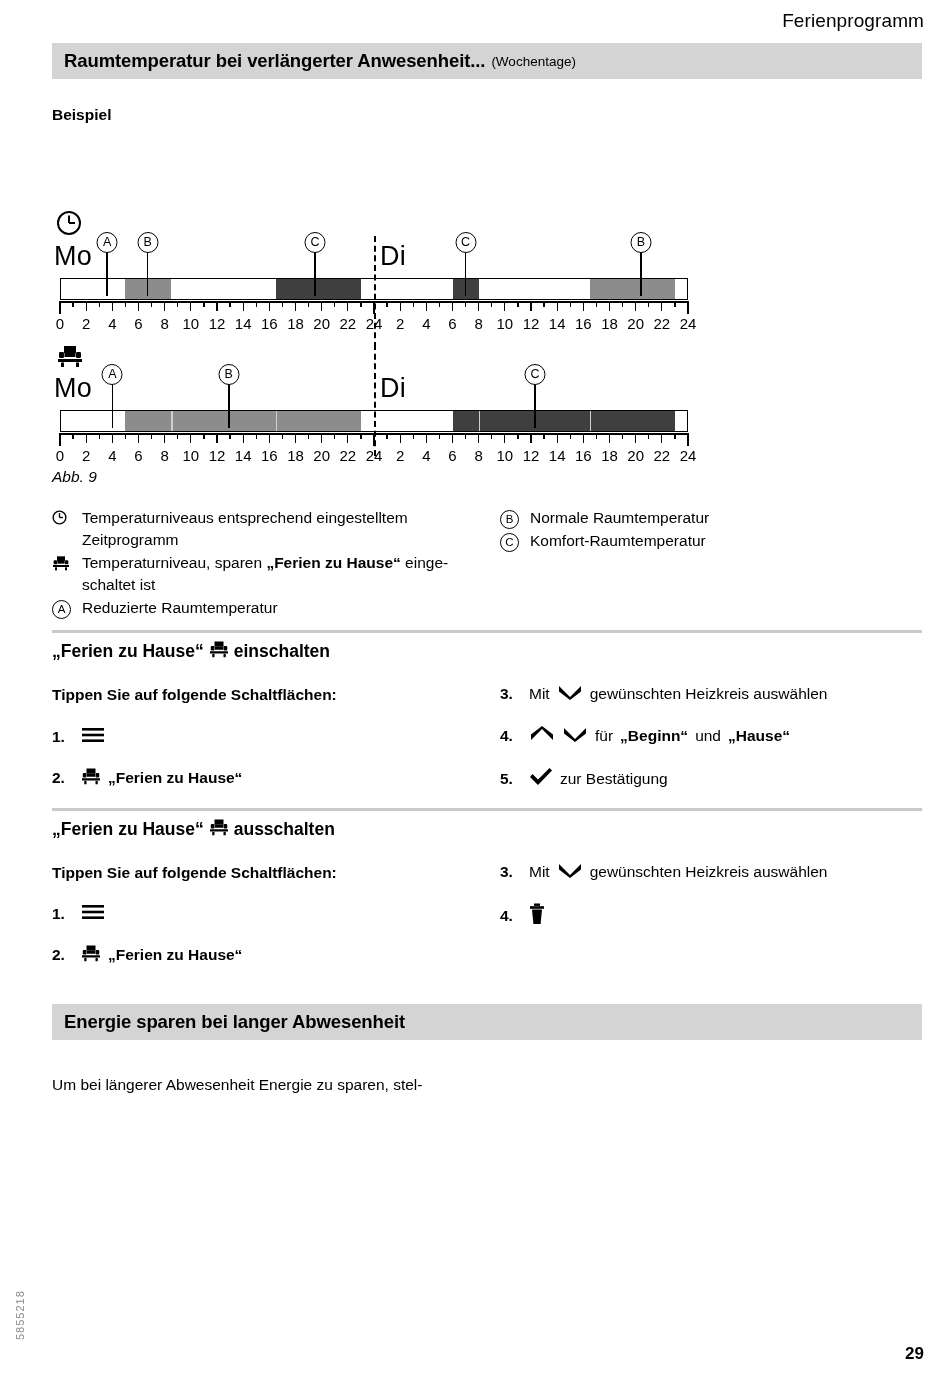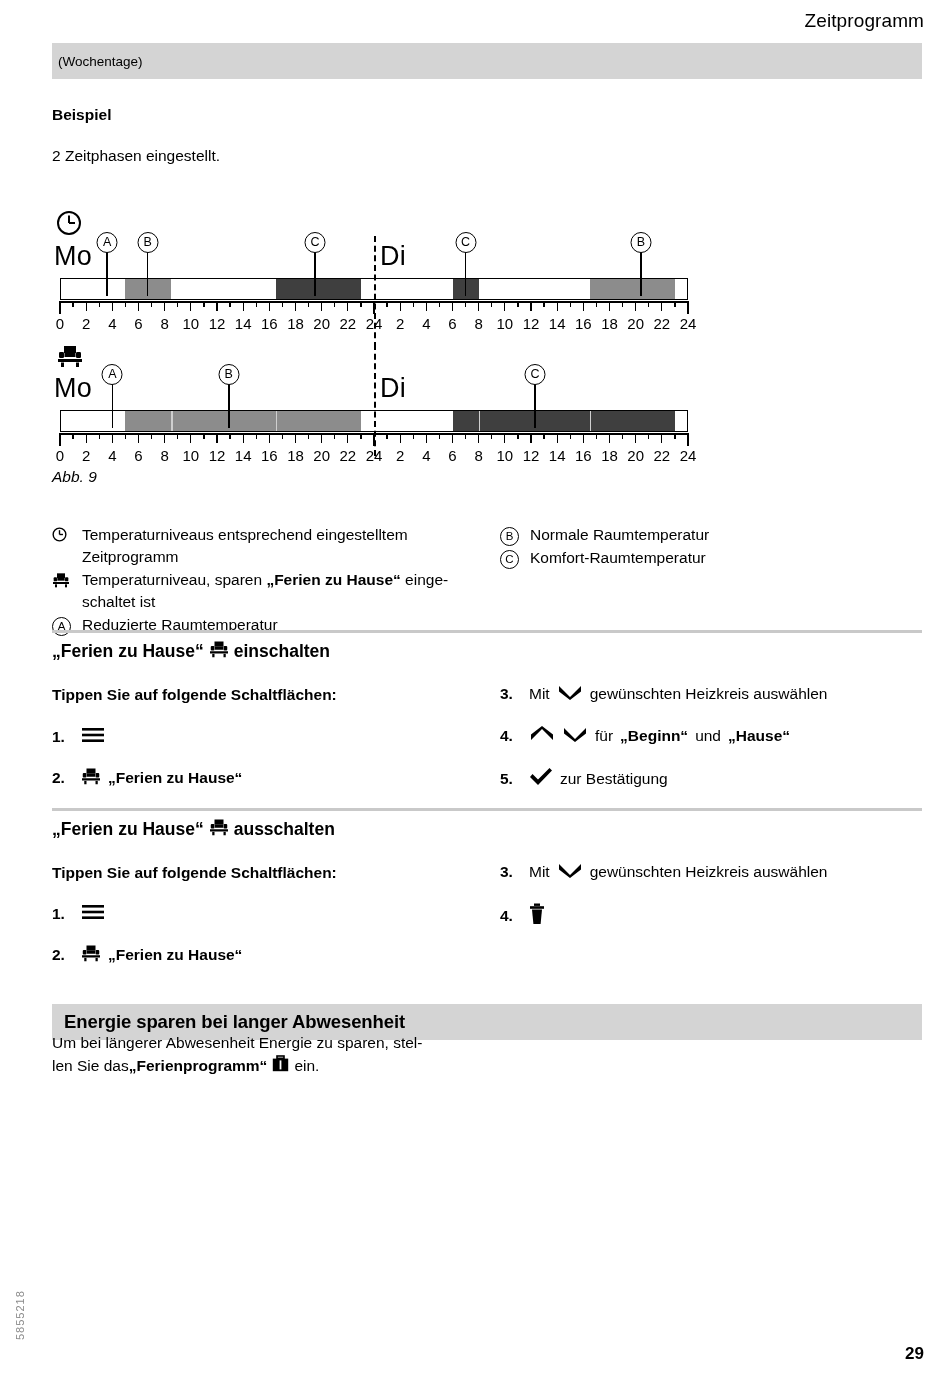--- a/index.html
+++ b/index.html
@@ -135,21 +135,20 @@
     width: 0;
     border-left: 2.2px dashed #000;
   }
 
   
   .legend-row {
     position: absolute;
     display: flex;
     font-size: 15.5px;
     line-height: 22px;
-    margin-top: 17px;
   }
   .legend-key {
     width: 30px;
     flex: 0 0 30px;
     text-align: left;
   }
   .legend-circ {
     display: inline-block;
     width: 17px;
     height: 17px;
@@ -213,29 +212,29 @@
     position: absolute;
     right: 26px;
     bottom: 14px;
     font-size: 17px;
     font-weight: bold;
   }
 </style>
 </head>
 <body>
 
-<div class="running-head">Zeitprogramm</div>
+<div class="running-head">Ferienprogramm</div>
 
 <div class="band" style="top:43px;">
+  <span class="band-title">Raumtemperatur bei verlängerter Anwesenheit...</span>
   <span class="band-sub">(Wochentage)</span>
 </div>
 
 <div class="txt bold" style="left:52px; top:104px;">Beispiel</div>
 <div class="txt" style="left:52px; top:145px;">
-  <div>2 Zeitphasen eingestellt.</div>
 </div>
 
 <div class="chart" id="chart1" style="top:208px; height:125px;">
 
   <span class="chart-icon" style="top:2px; left:4px;">
     <svg width="26" height="26" viewBox="0 0 26 26">
       <circle cx="13" cy="13" r="11" fill="none" stroke="#000" stroke-width="2"></circle>
       <line x1="13" y1="13" x2="13" y2="5.5" stroke="#000" stroke-width="2"></line>
       <line x1="13" y1="13" x2="19" y2="13" stroke="#000" stroke-width="2"></line>
     </svg>
@@ -639,33 +638,21 @@
       <rect x="1" y="3.2" width="14" height="2.6" fill="#000"></rect>
       <path d="M3 6.4 L13 6.4 L11.6 21 L4.4 21 Z" fill="#000"></path>
     </svg>
   </span>
 </div>
 
 <div class="band" style="top:1004px;">
   <span class="band-title">Energie sparen bei langer Abwesenheit</span>
 </div>
 
-<div class="txt" style="left:52px; top:1032px;">
+<div class="txt" style="left:52px; top:1074px;">
   <div>Um bei längerer Abwesenheit Energie zu sparen, stel-</div>
-  <div style="display:flex; align-items:center; gap:0;">
-    <span>len Sie das </span>
-    <span class="bold">„Ferienprogramm“</span>
-    <span class="ico" style="margin:0 5px;">
-      <svg width="17" height="17" viewBox="0 0 17 17">
-        <rect x="5" y="1" width="7" height="2.3" fill="none" stroke="#000" stroke-width="1.6"></rect>
-        <rect x="0.8" y="3.6" width="15.4" height="12.6" fill="#000"></rect>
-        <rect x="7.6" y="5.4" width="1.8" height="9" fill="#fff"></rect>
-      </svg>
-    </span>
-    <span> ein.</span>
-  </div>
 </div>
 
 <div class="sidecode">5855218</div>
 <div class="pageno">29</div>
 
 <div class="daysplit" style="left: 374px; top: 236px; height: 112px;"></div>
 <div class="daysplit" style="left: 374px; top: 344px; height: 112px;"></div>
 
 </body></html>

